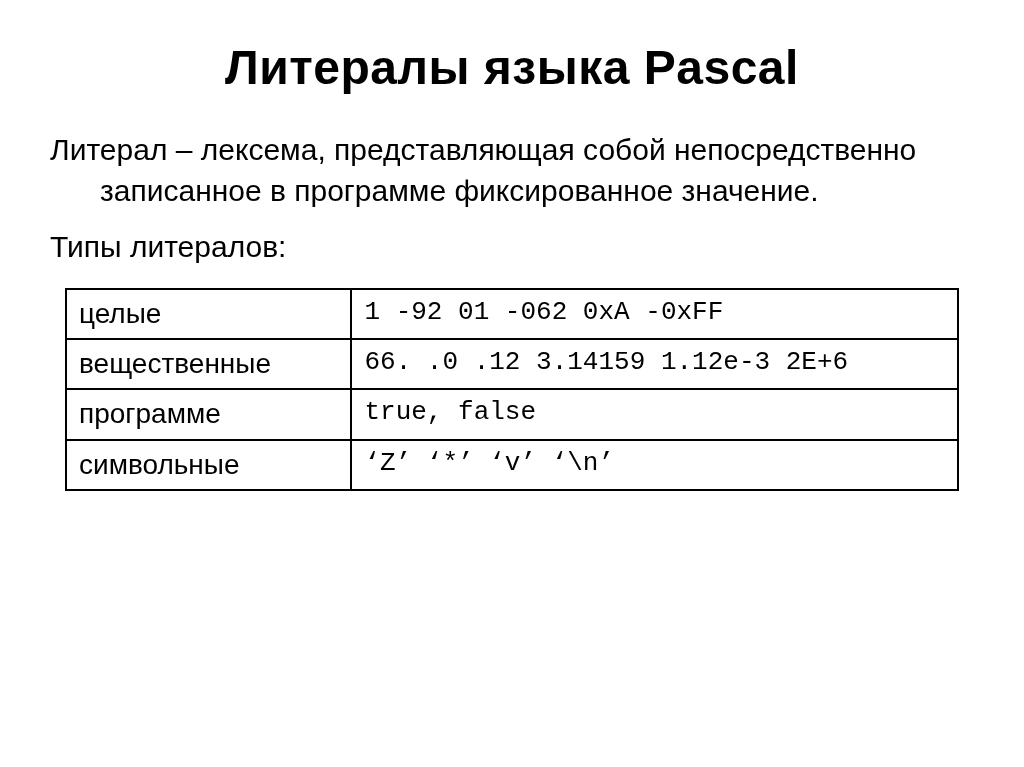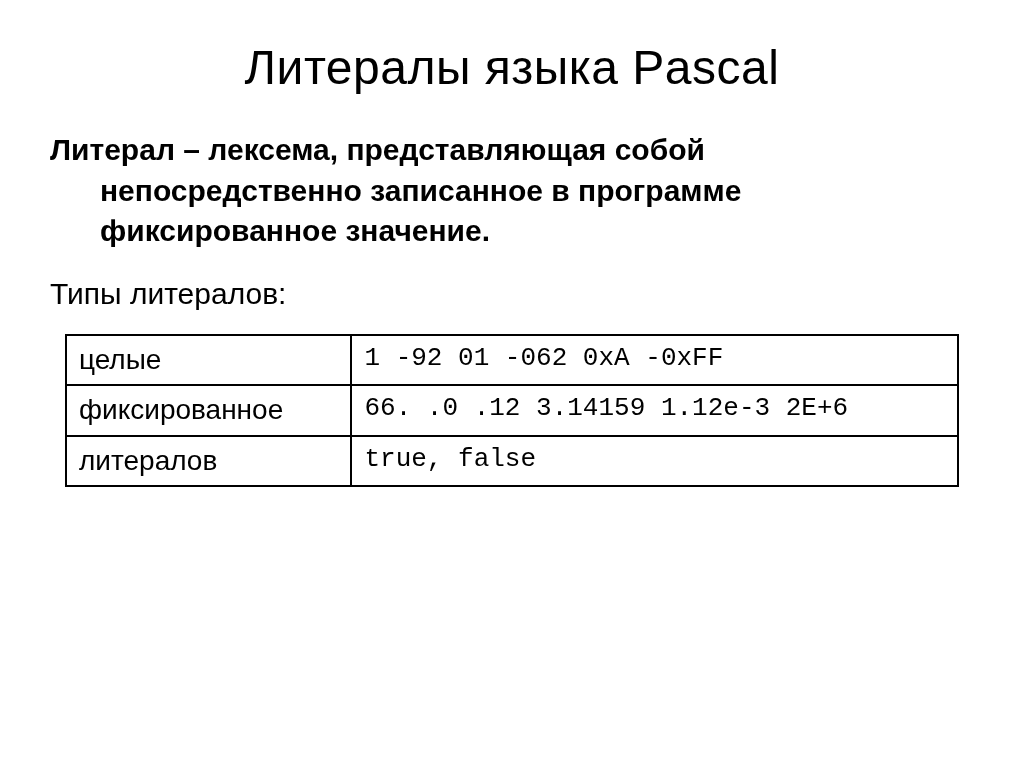--- a/index.html
+++ b/index.html
@@ -10,32 +10,31 @@
     body {
       width: 1024px;
       height: 767px;
       background: #ffffff;
       font-family: Arial, Helvetica, sans-serif;
       padding: 40px 50px;
       color: #000000;
     }
     .title {
       font-size: 48px;
-      font-weight: normal;
+      font-weight: bold;
       text-align: center;
       margin-bottom: 35px;
       letter-spacing: 0.5px;
     }
     .definition {
       font-size: 30px;
       line-height: 1.35;
-      margin-bottom: 22px;
+      margin-bottom: 16px;
       text-indent: -50px;
       padding-left: 50px;
-      font-weight: bold;
     }
     .types-label {
       font-size: 30px;
       line-height: 1.35;
       margin-bottom: 20px;
       margin-top: 12px;
     }
     .table-wrapper {
       padding: 0 15px;
     }
@@ -69,22 +68,26 @@
 <p class="types-label">Типы литералов:</p>
 
 <div class="table-wrapper">
   <table>
     <tbody>
       <tr>
         <td class="label">целые</td>
         <td class="code">1 -92 01 -062 0xA -0xFF</td>
       </tr>
       <tr>
-        <td class="label">фиксированное</td>
+        <td class="label">вещественные</td>
         <td class="code">66. .0 .12 3.14159 1.12e-3 2E+6</td>
       </tr>
       <tr>
-        <td class="label">литералов</td>
+        <td class="label">программе</td>
         <td class="code">true, false</td>
+      </tr>
+      <tr>
+        <td class="label">символьные</td>
+        <td class="code">‘Z’ ‘*’ ‘v’ ‘\n’</td>
       </tr>
     </tbody>
   </table>
 </div>
 
 </body></html>

